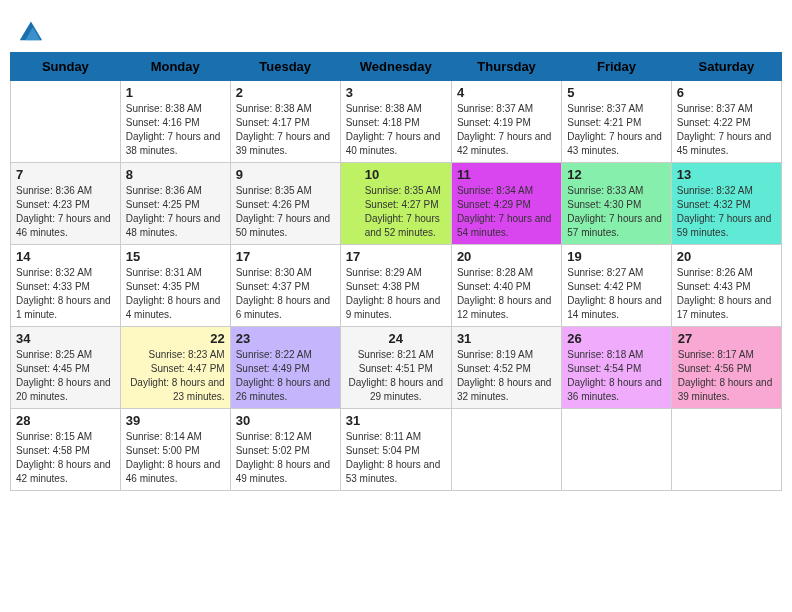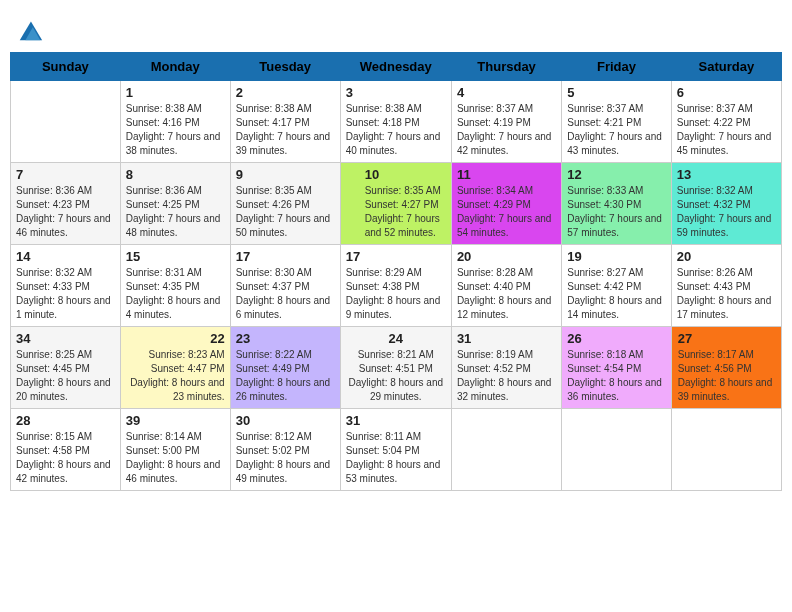--- a/index.html
+++ b/index.html
@@ -232,21 +232,21 @@
           <div class="day-info">Sunrise: 8:21 AM<br>Sunset: 4:51 PM<br>Daylight: 8 hours and 29 minutes.</div>
         </td>
         <td style="background: rgb(245, 245, 245);">
           <span class="day-number">31</span>
           <div class="day-info">Sunrise: 8:19 AM<br>Sunset: 4:52 PM<br>Daylight: 8 hours and 32 minutes.</div>
         </td>
         <td style="background: #f0abfc;">
           <span class="day-number">26</span>
           <div class="day-info">Sunrise: 8:18 AM<br>Sunset: 4:54 PM<br>Daylight: 8 hours and 36 minutes.</div>
         </td>
-        <td style="background: #f97316; padding-left: 6px;">
+        <td style="background: #f9a8d4; padding-left: 6px;">
           <span class="day-number">27</span>
           <div class="day-info">Sunrise: 8:17 AM<br>Sunset: 4:56 PM<br>Daylight: 8 hours and 39 minutes.</div>
         </td>
       </tr>
       <tr>
         <td>
           <span class="day-number">28</span>
           <div class="day-info">Sunrise: 8:15 AM<br>Sunset: 4:58 PM<br>Daylight: 8 hours and 42 minutes.</div>
         </td>
         <td>

